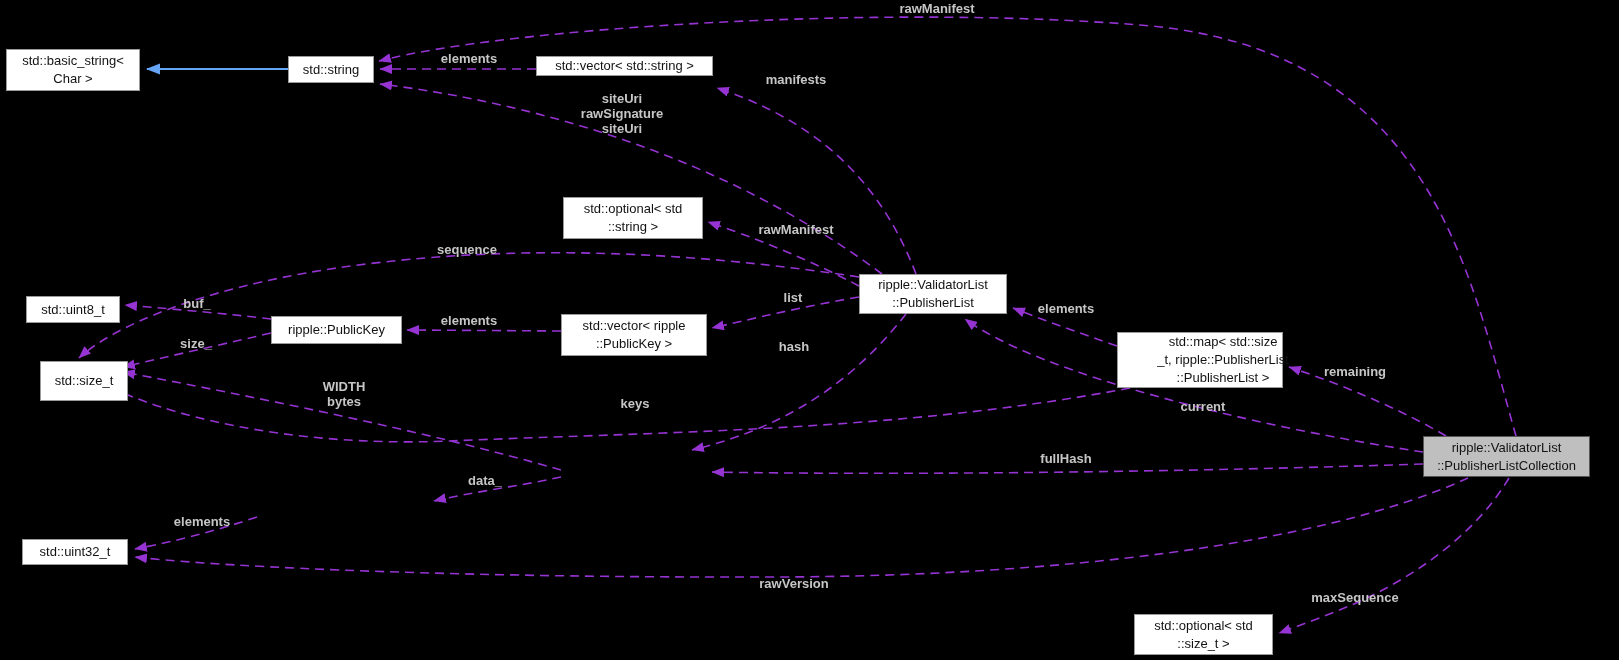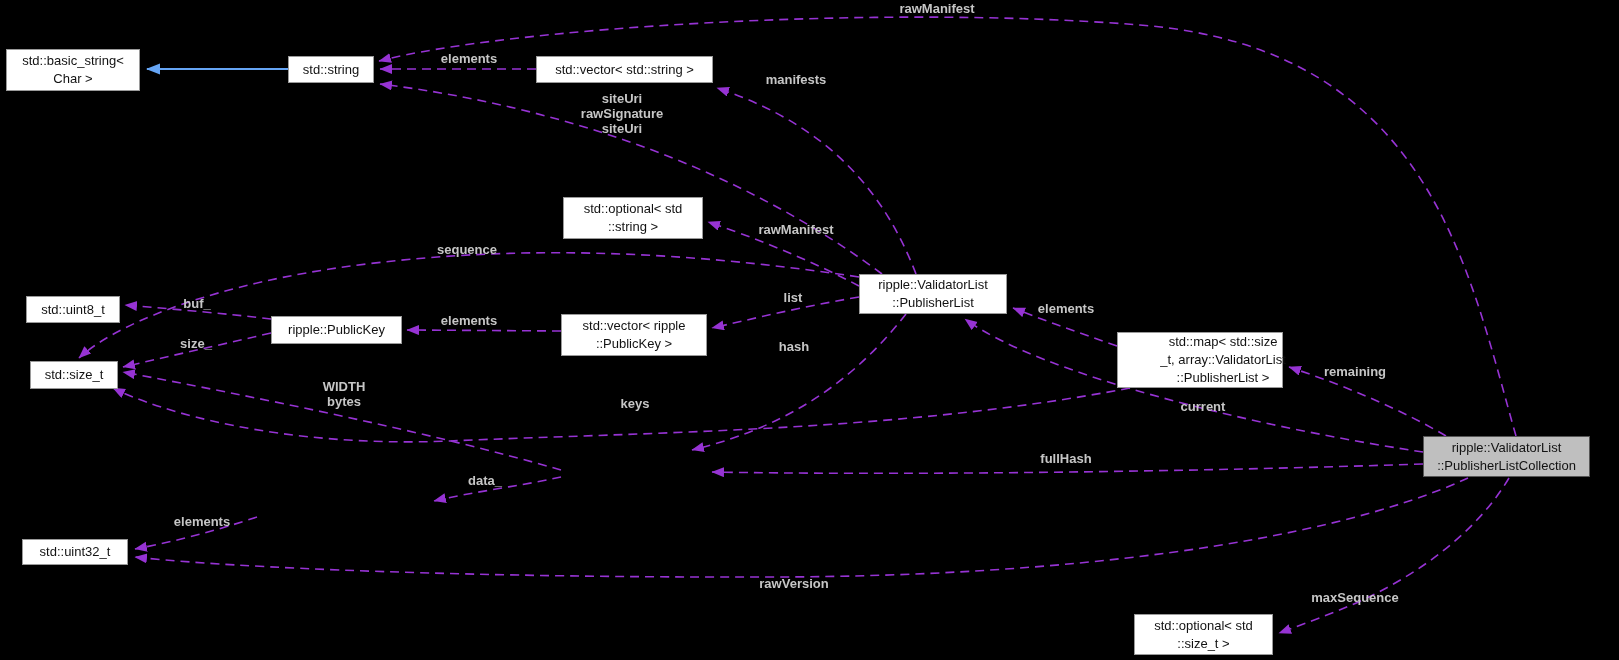--- a/index.html
+++ b/index.html
@@ -173,47 +173,47 @@
     <div class="edge-label" style="left: 1355px; top: 590px;">
       <span>maxSequence</span>
     </div>
     <div class="node" style="left: 6px; top: 49px; width: 134px; height: 42px;">
       <span>std::basic_string&lt;</span>
       <span>Char &gt;</span>
     </div>
     <div class="node" style="left: 288px; top: 56px; width: 86px; height: 27px;">
       <span>std::string</span>
     </div>
-    <div class="node" style="left: 536px; top: 56px; width: 177px; height: 27px;">
+    <div class="node" style="left: 536px; top: 56px; width: 177px; height: 20px;">
       <span>std::vector&lt; std::string &gt;</span>
     </div>
     <div class="node" style="left: 563px; top: 197px; width: 140px; height: 42px;">
       <span>std::optional&lt; std</span>
       <span>::string &gt;</span>
     </div>
     <div class="node" style="left: 859px; top: 274px; width: 148px; height: 40px;">
       <span>ripple::ValidatorList</span>
       <span>::PublisherList</span>
     </div>
     <div class="node" style="left: 26px; top: 296px; width: 94px; height: 27px;">
       <span>std::uint8_t</span>
     </div>
     <div class="node" style="left: 271px; top: 316px; width: 131px; height: 28px; text-align: right;">
       <span>ripple::PublicKey</span>
     </div>
     <div class="node" style="left: 561px; top: 314px; width: 146px; height: 42px;">
       <span>std::vector&lt; ripple</span>
       <span>::PublicKey &gt;</span>
     </div>
-    <div class="node" style="left: 30px; top: 361px; width: 88px; height: 28px;">
+    <div class="node" style="left: 40px; top: 361px; width: 88px; height: 40px;">
       <span>std::size_t</span>
     </div>
     <div class="node" style="left: 1117px; top: 332px; width: 166px; height: 56px; padding-left: 46px;">
       <span>std::map&lt; std::size</span>
-      <span>_t, array::ValidatorList</span>
+      <span>_t, ripple::PublisherList</span>
       <span>::PublisherList &gt;</span>
     </div>
     <div class="node" style="left: 22px; top: 539px; width: 106px; height: 26px;">
       <span>std::uint32_t</span>
     </div>
     <div class="node" style="left: 1134px; top: 614px; width: 139px; height: 41px;">
       <span>std::optional&lt; std</span>
       <span>::size_t &gt;</span>
     </div>
     <div class="node highlight" style="left: 1423px; top: 436px; width: 167px; height: 41px;">

